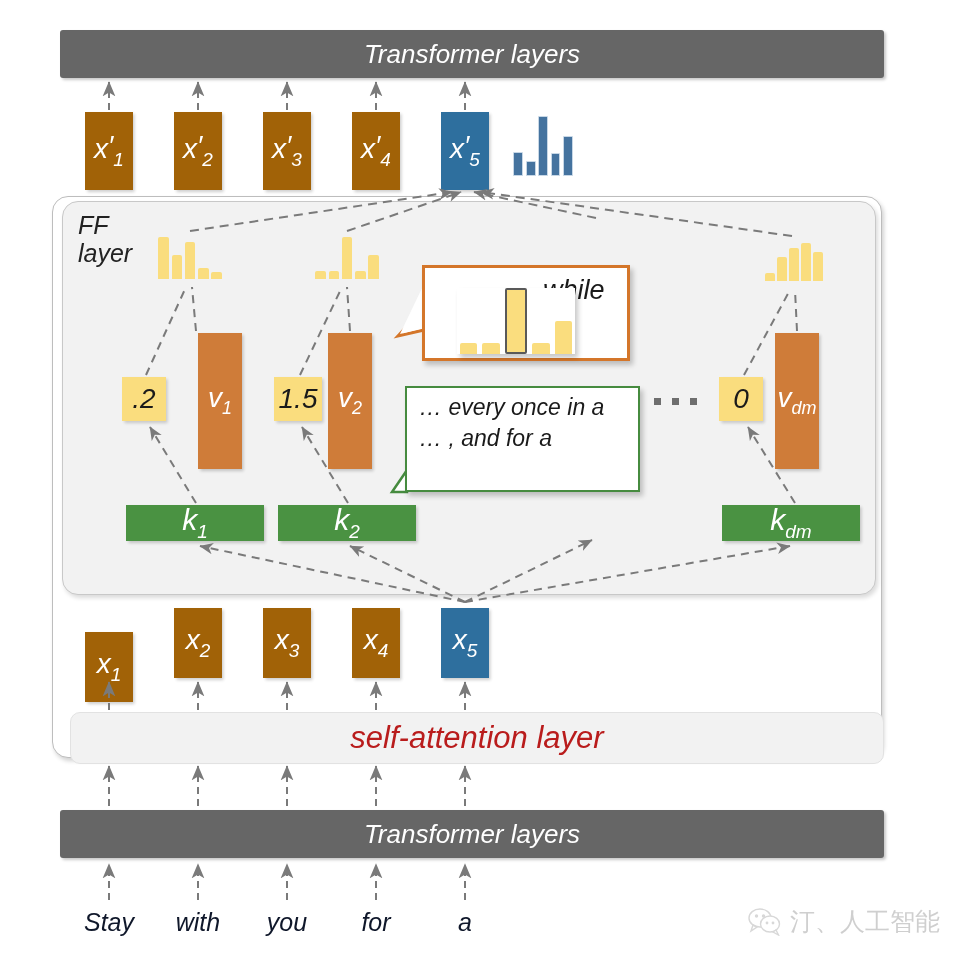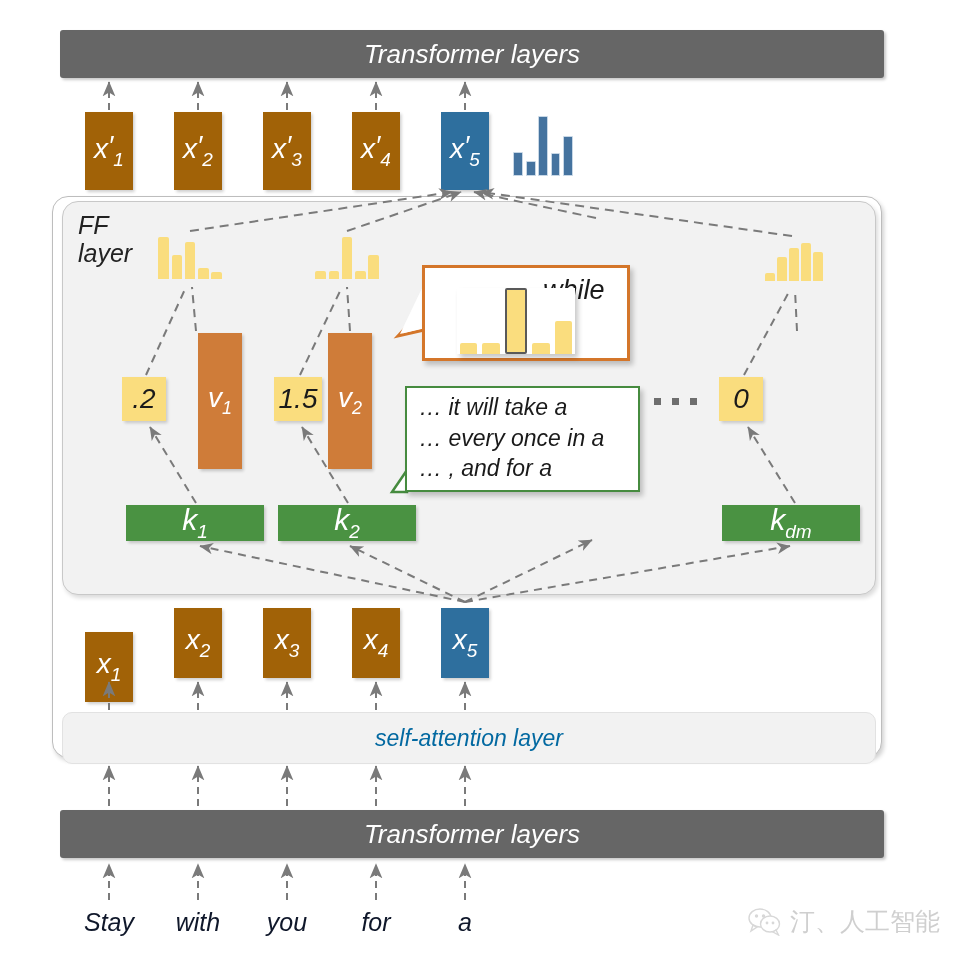--- a/index.html
+++ b/index.html
@@ -18,21 +18,21 @@
   .outerpanel{background:#ffffff;border:1.5px solid #bdbdbd;border-radius:16px;
               box-shadow:2px 3px 4px rgba(0,0,0,.18);}
 
   
   .ffpanel{background:#f2f2f2;border:1.2px solid #c8c8c8;border-radius:16px;
            box-shadow:2px 3px 4px rgba(0,0,0,.14);}
 
   
   .sapanel{background:#f2f2f2;border:1px solid #e2e2e2;border-radius:10px;
            display:flex;align-items:center;justify-content:center;
-           font-style:italic;font-size:23px;color:#0369a1;}
+           font-style:italic;font-size:31px;color:#b91c1c;margin-left:8px;}
 
   .ff-label{font-style:italic;font-size:25px;color:#222;line-height:1.12;}
 
   
   .tok{display:flex;align-items:center;justify-content:center;color:#ffffff;
        font-style:italic;box-shadow:1.5px 2px 3px rgba(0,0,0,.2);}
   .tok-light{background:#a16207;}
   .tok-dark{background:#2e6f9e;}
   .tok .lbl{font-size:28px;position:relative;white-space:nowrap;}
   .tok .sub{font-size:19px;vertical-align:-.42em;letter-spacing:0;}
@@ -204,20 +204,25 @@
       <div class="bar" style="height: 62%;"></div>
       <div class="bar" style="height: 86%;"></div>
       <div class="bar" style="height: 100%;"></div>
       <div class="bar" style="height: 76%;"></div>
     </div>
 
   <div class="abs coef" style="left:719px;top:377px;width:44px;height:44px;">
     <span>0</span>
   </div>
 
+  <div class="abs vbox" style="left:775px;top:333px;width:44px;height:136px;">
+    <span class="lbl">
+      <span>v</span><span class="sub">dm</span>
+    </span>
+  </div>
 
   <div class="abs kbox" style="left:722px;top:505px;width:138px;height:36px;">
     <span class="lbl">
       <span>k</span><span class="sub">dm</span>
     </span>
   </div>
 
   <svg class="tailsvg" style="left:0;top:0;width:968px;height:968px;">
     <polygon points="424,282 424,330 398,336 424,308" fill="#ffffff" stroke="#d4762a" stroke-width="3"></polygon>
     <polygon points="424,284 424,328 400,334" fill="#ffffff" stroke="none"></polygon>
@@ -231,21 +236,20 @@
         <div class="bar" style="height: 16%;"></div>
         <div class="bar" style="height: 50%;"></div>
       </div>
   </div>
 
   <svg class="tailsvg" style="left:0;top:0;width:968px;height:968px;">
     <polygon points="407,452 407,492 392,492 407,470" fill="#ffffff" stroke="#468b3f" stroke-width="2.5"></polygon>
   </svg>
   <div class="abs callout green" style="left:405px;top:386px;width:235px;height:106px;">
     <div class="ctext" style="padding:4px 0 0 12px;">
-      <div>… it will take a</div>
       <div>… every once in a</div>
       <div>… , and for a</div>
     </div>
   </div>
 
   <div class="abs tok tok-light" style="left:85px;top:608px;width:48px;height:70px;margin-top:24px;">
     <span class="lbl">
       <span>x</span><span class="sub">1</span>
     </span>
   </div>

